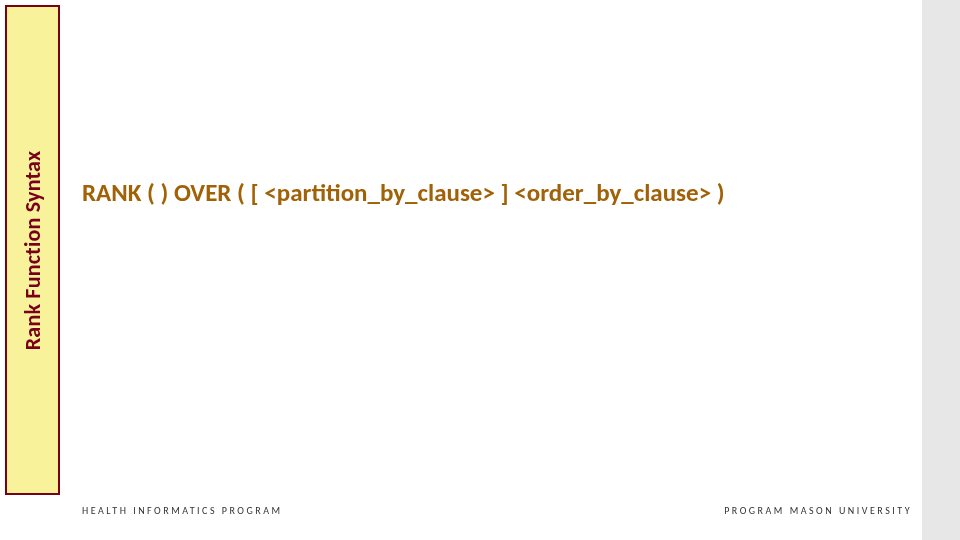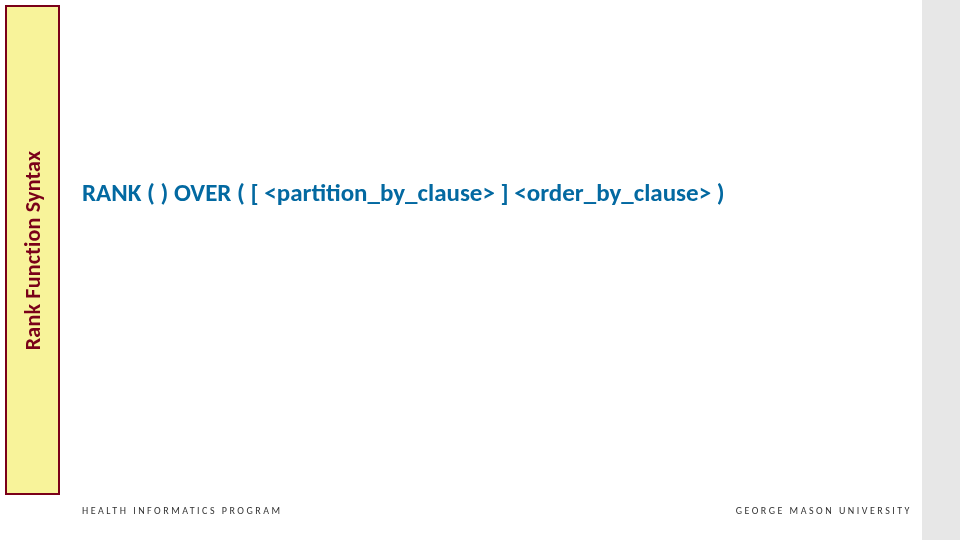--- a/index.html
+++ b/index.html
@@ -38,21 +38,21 @@
     color: #7a0019;
     letter-spacing: 0.2px;
   }
   .content {
     position: absolute;
     top: 178px;
     left: 82px;
     width: 820px;
     font-size: 25px;
     font-weight: 700;
-    color: #0369a1;
+    color: #a16207;
     line-height: 1.2;
   }
   .footer-left {
     position: absolute;
     bottom: 23px;
     left: 82px;
     font-size: 10px;
     letter-spacing: 2.5px;
     color: #333;
     text-align: center;
@@ -72,14 +72,14 @@
 <div class="slide">
   <div class="right-strip"></div>
 
   <div class="sidebar">
     <div class="sidebar-text">Rank Function Syntax</div>
   </div>
 
   <div class="content">RANK ( ) OVER ( [ &lt;partition_by_clause&gt; ] &lt;order_by_clause&gt; )</div>
 
   <div class="footer-left">HEALTH INFORMATICS PROGRAM</div>
-  <div class="footer-right">GEORGE MASON UNIVERSITY</div>
+  <div class="footer-right">PROGRAM MASON UNIVERSITY</div>
 </div>
 
 </body></html>

